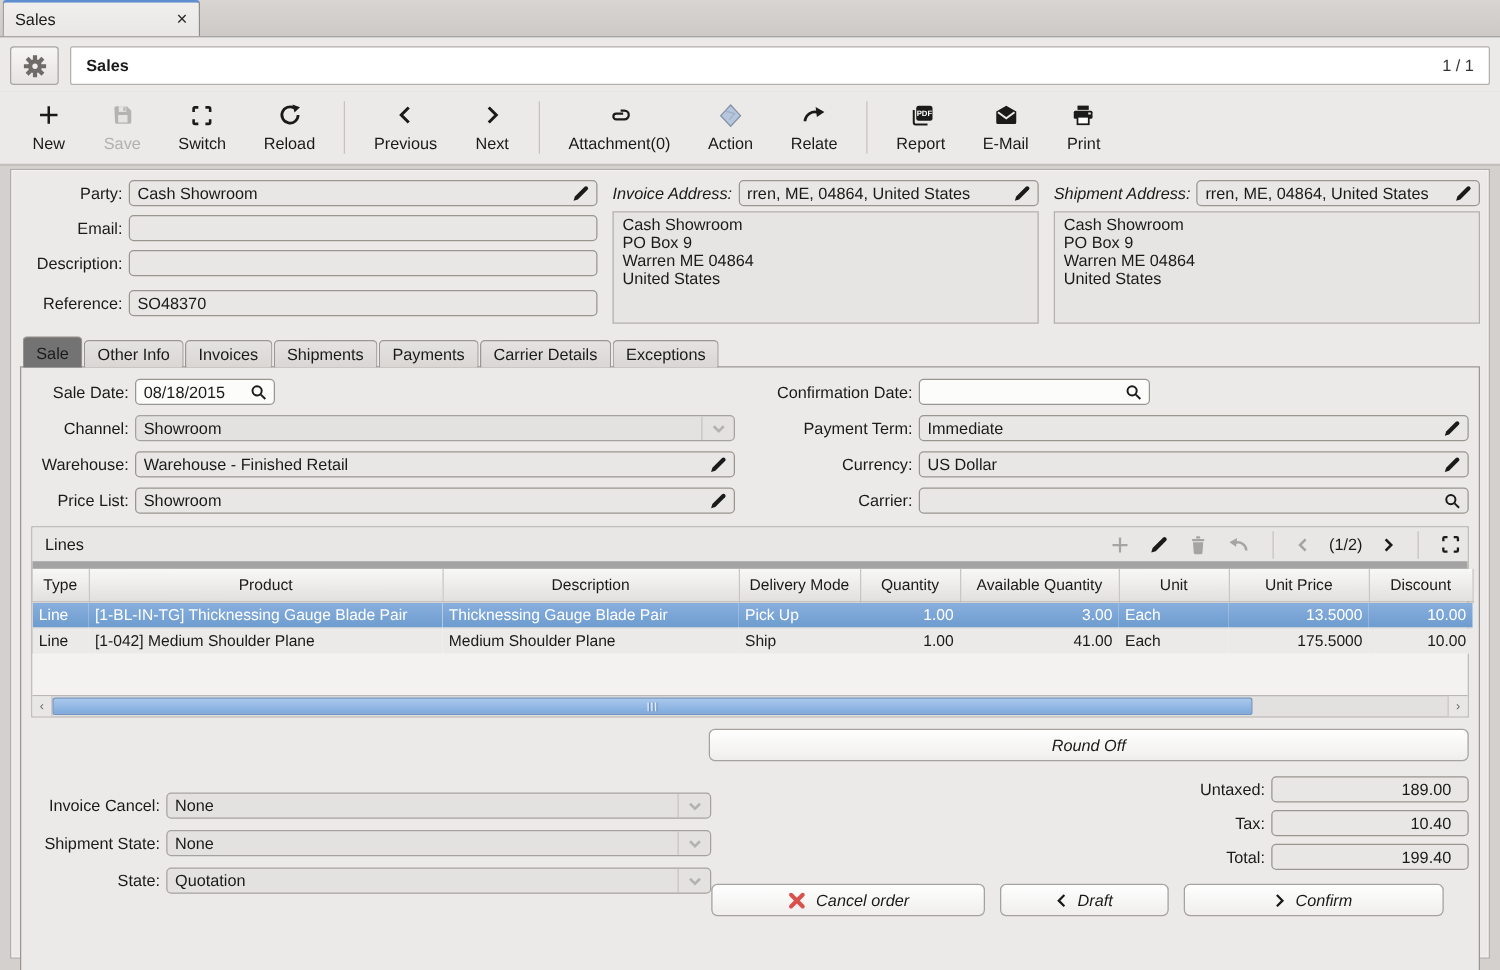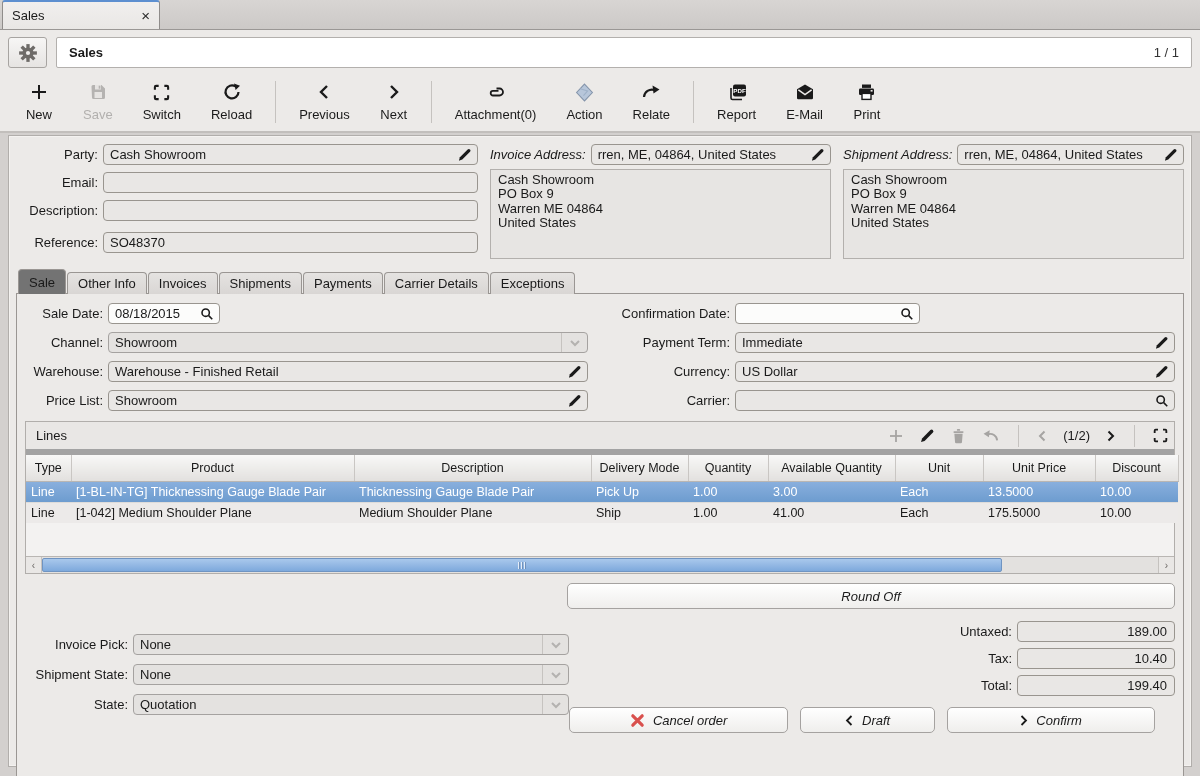--- a/index.html
+++ b/index.html
@@ -106,21 +106,21 @@
   table.lines { border-collapse:collapse; width:100%; table-layout:fixed; font-size:12.5px; }
   table.lines th {
     height:26px; font-weight:normal; text-align:center; padding:4px 5px;
     background:linear-gradient(#f8f8f7,#e2e0de); border-right:1px solid #c9c6c3;
     border-bottom:1px solid #b9b6b3; overflow:hidden; white-space:nowrap;
   }
   table.lines td { height:21px; padding:0 5px; overflow:hidden; white-space:nowrap; }
   tr.lrow { background:#eceae9; }
   tr.lrow.selected { background:linear-gradient(#8ab0de,#6d9ccf); color:#fff; }
   tr.lrow + tr.lrow { border-top:1px solid #dedcda; }
-  td.num, th.num-h { }
+  td.num, th.num-h { text-align:right; }
   .emptyarea { height:33px; background:#f3f2f1; }
   
   .hscroll {
     height:17px; background:#e3e1df; border-top:1px solid #b9b6b3;
     display:flex; align-items:stretch;
   }
   .harrow {
     width:16px; display:flex; align-items:center; justify-content:center;
     color:#6b6865; font-size:10px; background:#e9e7e5;
   }
@@ -142,21 +142,21 @@
     height:26px; border:1px solid #a5a2a0; border-radius:5px;
     background:linear-gradient(#ffffff,#efeeec); display:flex; align-items:center; justify-content:center;
     gap:8px; font-size:13px; color:#1a1a1a;font-style:italic;
   }
   .roundbtn { width:608px; }
   .bottomgrid { display:flex; margin-top:12px; }
   .states { width:546px; display:flex; flex-direction:column; gap:9px; margin-top:13px; }
   .states .frow .lab { width:103px; }
   .rightcol { width:608px; margin-left:0px; display:flex; flex-direction:column; }
   .totrow { display:flex; align-items:center; justify-content:flex-end; gap:5px; margin-bottom:6px; }
-  .totrow .entry { flex:0 0 158px; max-width:158px; padding:0 7px; justify-content:flex-end; }
+  .totrow .entry { flex:0 0 158px; max-width:158px; padding:0 13px; justify-content:flex-end; }
   .btnrow { display:flex; gap:12px; margin-top:5px; }
   .btnrow .btn.cancel { width:219px; }
   .btnrow .btn.draft { width:135px;gap:9px; }
   .btnrow .btn.confirm { width:208px; }
   .entry .val, .combo .val { overflow:hidden; white-space:nowrap; }
   svg { display:block; }
 </style>
 </head>
 <body>
 
@@ -631,21 +631,21 @@
     <div class="roundrow">
       <span class="push"></span>
       <div class="btn roundbtn">
         <span>Round Off</span>
       </div>
     </div>
 
     <div class="bottomgrid">
       <div class="states">
         <div class="frow">
-          <span class="lab">Invoice Pick:</span>
+          <span class="lab">Invoice Cancel:</span>
           <div class="combo">
             <span class="val">None</span>
             <span class="dd">
               <svg width="12" height="8" viewBox="0 0 12 8" fill="none" stroke="#b4b2b0" stroke-width="2">
                   <polyline points="2,2 6,6 10,2"></polyline>
                 </svg>
             </span>
           </div>
         </div>
         <div class="frow">

